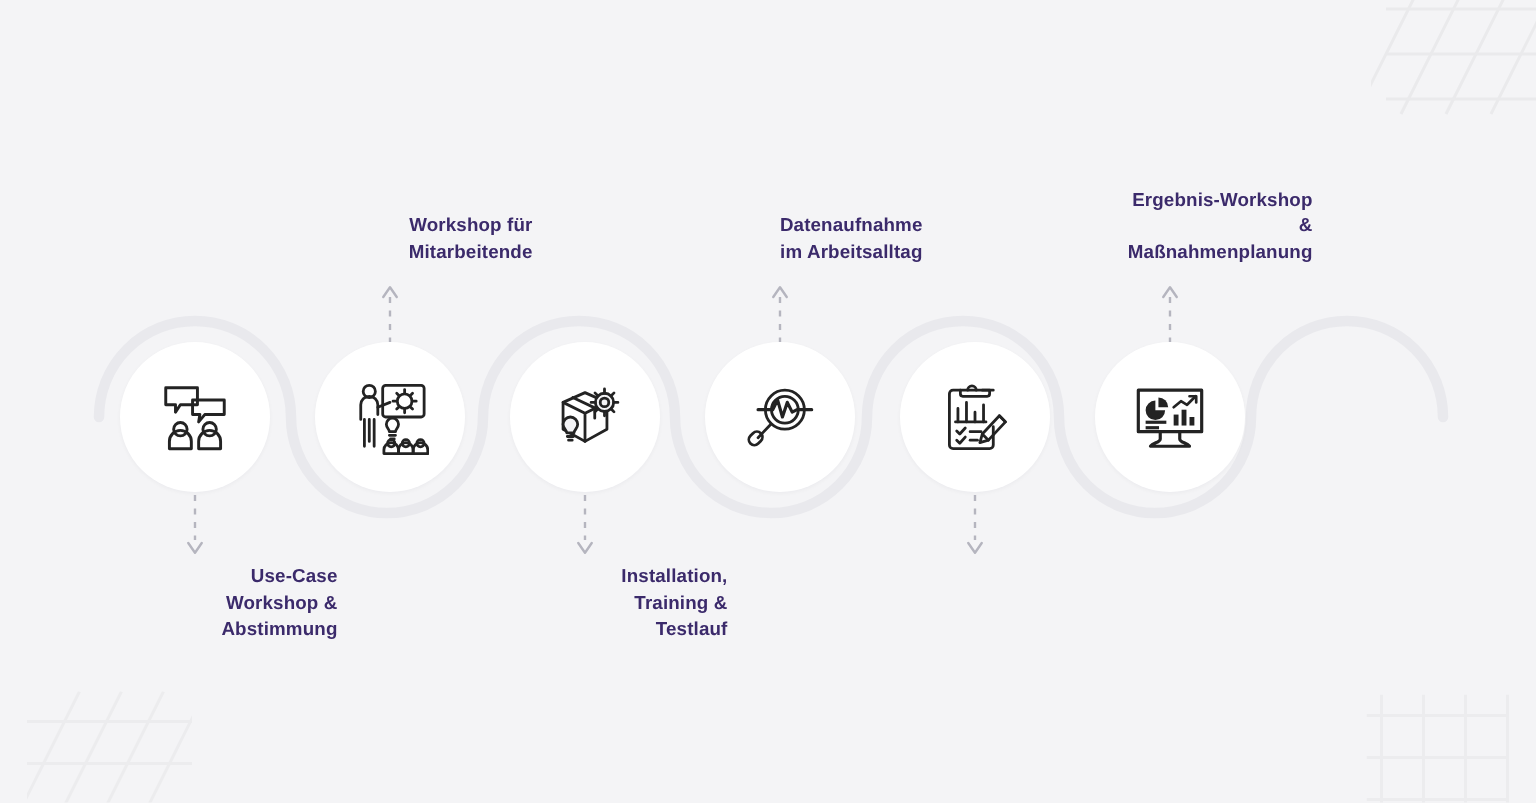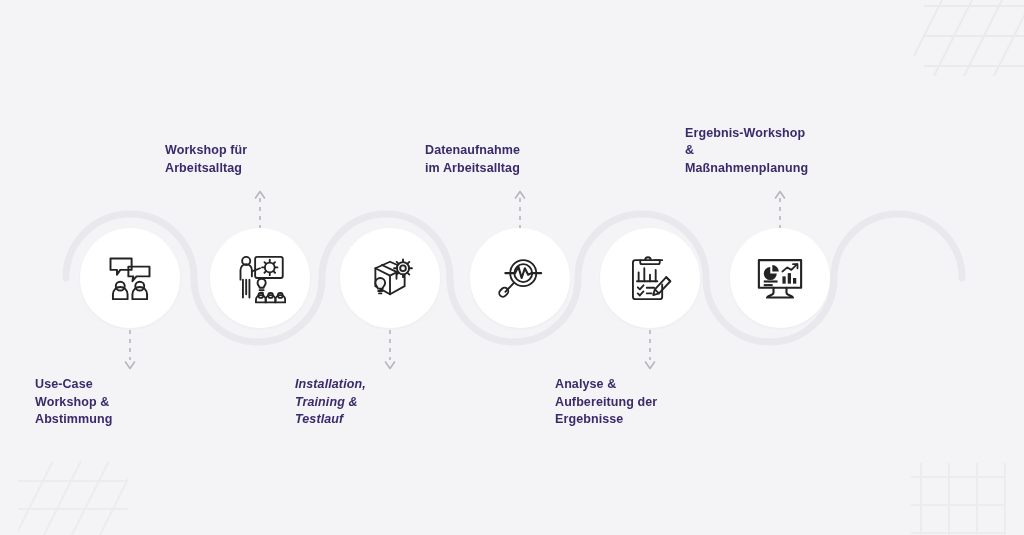--- a/index.html
+++ b/index.html
@@ -103,21 +103,21 @@
       0 0 44px 26px rgba(232, 150, 128, 0.14);
     pointer-events: none;
   }
 
   
   .step-label {
     position: absolute;
     left: 50%;
     transform: translateX(-50%);
     width: 190px;
-    text-align: left;
+    text-align: right;
     color: #3b2a6b;
     font-size: 12.5px;
     font-weight: bold;
     line-height: 17.5px;
     letter-spacing: 0.1px;
     white-space: pre-line;
   }
   .step.up   .step-label { bottom: 358px; }
   .step.down .step-label { top: 376px; }
 
@@ -217,24 +217,24 @@
         </g>
       </svg>
     </div>
     <div class="leader">
       <svg viewBox="0 0 14 38" preserveAspectRatio="none">
         <path d="M2.5 8 L7 1.5 L11.5 8" fill="none" stroke="#b5b5bf" stroke-width="1.6" stroke-linecap="round" stroke-linejoin="round"></path>
         <line x1="7" y1="8" x2="7" y2="38" stroke="#b5b5bf" stroke-width="1.6" stroke-dasharray="4 5"></line>
       </svg>
     </div>
     <div class="step-label">Workshop für
-Arbeitsalltag</div>
-  </div>
-
-  <div class="step down" id="step-3" style="left:310px;font-style:italic;">
+Mitarbeitende</div>
+  </div>
+
+  <div class="step down" id="step-3" style="left:310px;">
     <div class="step-circle">
       <svg viewBox="0 0 64 64">
         <g fill="none" stroke="#232323" stroke-width="2.3" stroke-linejoin="round" stroke-linecap="round">
           <path d="M14 20 L32 12 L50 20 L50 42 L32 52 L14 42 Z"></path>
           <path d="M14 20 L32 29 L50 20 M32 29 V52"></path>
           <path d="M22 16 L40 24.5 L40 33"></path>
           <circle cx="48" cy="20" r="7.5" fill="#f4f4f6"></circle>
           <circle cx="48" cy="20" r="3.5"></circle>
           <path d="M48 9 v3.5 M48 27.5 v3.5 M37 20 h3.5 M55.5 20 h3.5 M40.2 12.2 l2.5 2.5 M53.3 25.3 l2.5 2.5 M55.8 12.2 l-2.5 2.5 M42.7 25.3 l-2.5 2.5"></path>
           <path d="M14 38 a6 6 0 1 1 12 0 c0 3.5 -3 4.5 -3 7 h-6 c0 -2.5 -3 -3.5 -3 -7 Z" fill="#f4f4f6"></path>
@@ -294,23 +294,20 @@
           <path d="M52 31 L57 36"></path>
         </g>
       </svg>
     </div>
     <div class="leader">
       <svg viewBox="0 0 14 42" preserveAspectRatio="none">
         <line x1="7" y1="0" x2="7" y2="30" stroke="#b5b5bf" stroke-width="1.6" stroke-dasharray="4 5"></line>
         <path d="M2.5 32 L7 38.5 L11.5 32" fill="none" stroke="#b5b5bf" stroke-width="1.6" stroke-linecap="round" stroke-linejoin="round"></path>
       </svg>
     </div>
-    <div class="step-label">Analyse &amp;
-Aufbereitung der
-Ergebnisse</div>
   </div>
 
   <div class="step up" id="step-6" style="left:700px;">
     <div class="step-circle">
       <svg viewBox="0 0 64 64">
         <g fill="none" stroke="#232323" stroke-width="2.6" stroke-linejoin="round" stroke-linecap="round">
           <rect x="6" y="10" width="52" height="34"></rect>
           <path d="M24 44 V50 c0 3 -6 3 -8 6 h32 c-2 -3 -8 -3 -8 -6 v-6"></path>
         </g>
         <g fill="#232323">

